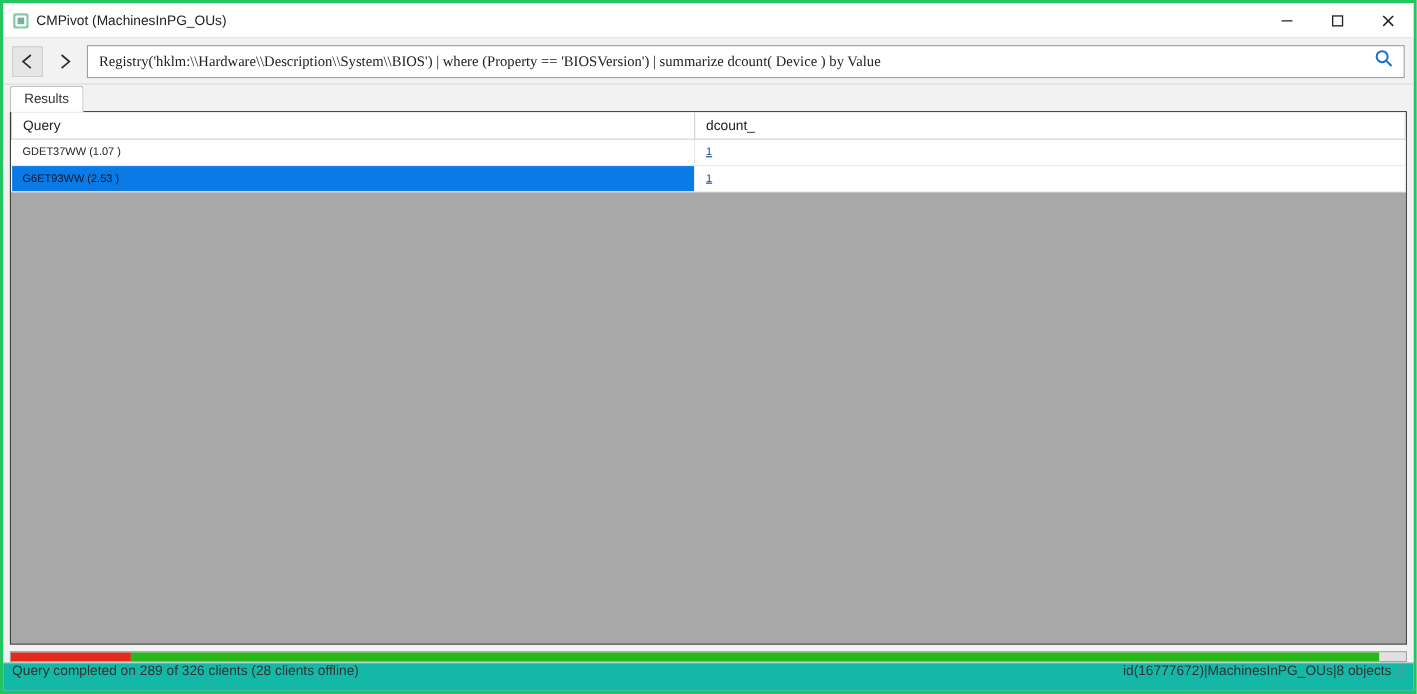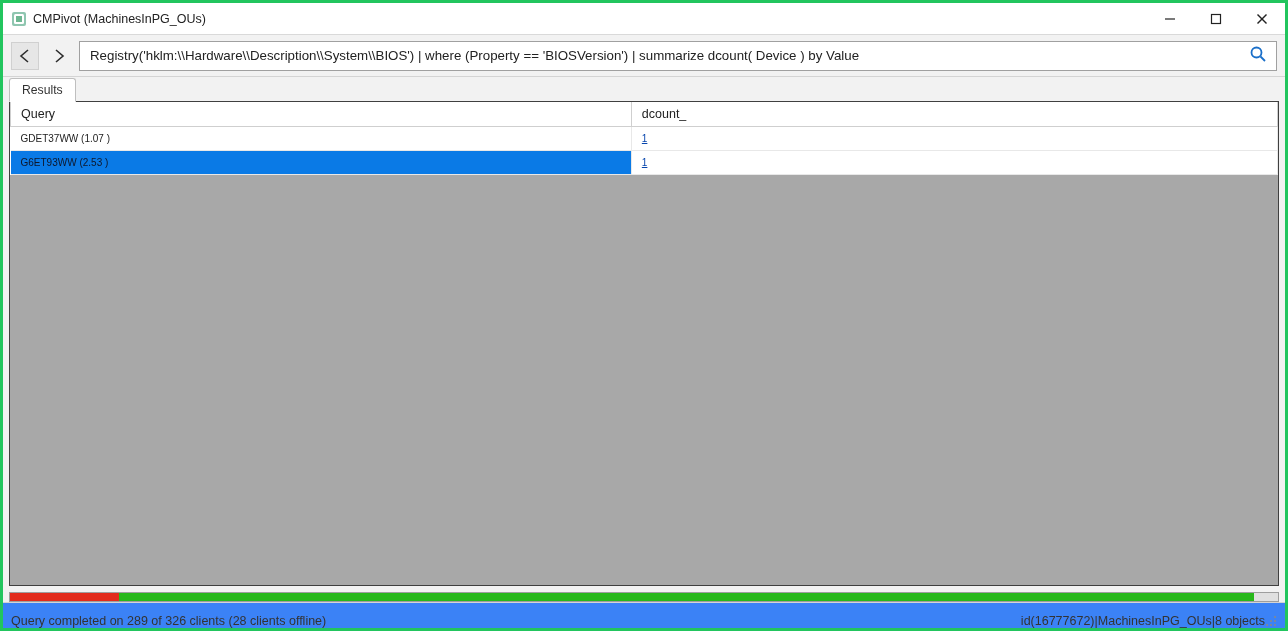--- a/index.html
+++ b/index.html
@@ -60,21 +60,21 @@
   .query-box {
     flex: 1;
     height: 30px;
     border: 1px solid #a0a0a0;
     background: #ffffff;
     display: flex; align-items: center;
     padding: 0 4px 0 8px;
   }
   .query-input {
     flex: 1;
-    font-family: Liberation Sans, sans-serif;
+    font-family: Liberation Serif, serif;
     font-size: 13.3px;
     color: #222;
     border: none; outline: none;
     background: transparent;
     white-space: nowrap;
   }
   .search-icon-box {
     width: 28px; height: 28px;
     display: flex; align-items: center; justify-content: center;
     cursor: pointer;
@@ -163,23 +163,23 @@
     display: flex;
     overflow: hidden;
   }
   .progress-red { background: #e22b1c; }
   .progress-green { background: #27b81a; }
   .progress-gray { background: #e0e0e0; }
 
   
   .statusbar {
     height: 26px;
-    background: #3b82f6;
+    background: #14b8a6;
     border-top: 1px solid #d4d4d4;
-    display: flex; align-items: flex-end;
+    display: flex; align-items: flex-start;
     padding: 0 8px;
     font-size: 12.5px;
     color: #333;
   }
   .statusbar .status-left { flex: 1; }
   .statusbar .status-right { display: flex; align-items: center; gap: 0; }
   .resize-grip svg { display: block; }
 </style>
 </head>
 <body>

